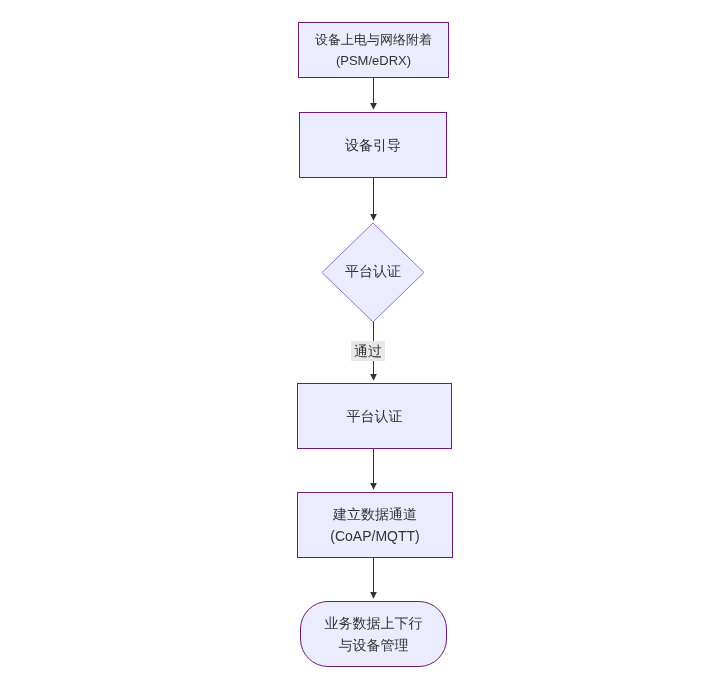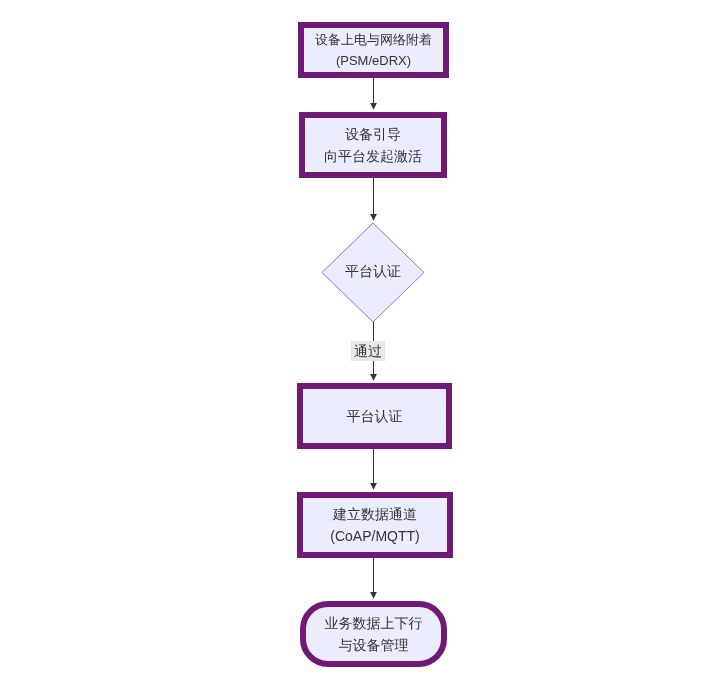--- a/index.html
+++ b/index.html
@@ -19,21 +19,21 @@
   .edges-layer {
     position: absolute;
     left: 0; top: 0;
     width: 726px; height: 700px;
     z-index: 1;
   }
   .node {
     position: absolute;
     box-sizing: border-box;
     background: #ECECFF;
-    border: 6px solid #701a75;
+    border: 1px solid #701a75;
     display: flex;
     flex-direction: column;
     align-items: center;
     justify-content: center;
     font-size: 14px;
     line-height: 22px;
     z-index: 2;
   }
   .node-power   { left: 298px; top: 22px;  width: 151px; height: 56px; font-size: 13px; line-height: 21px; }
   .node-boot    { left: 299px; top: 112px; width: 148px; height: 66px; }
@@ -82,21 +82,20 @@
     <polygon points="373,223 424,272.5 373,322 322,272.5" fill="none" stroke-width="1" stroke="#9370DB"></polygon>
   </svg>
 
   <div class="node node-power">
     <span>设备上电与网络附着</span>
     <span>(PSM/eDRX)</span>
   </div>
 
   <div class="node node-boot">
     <span>设备引导</span>
-    <span>向平台发起激活</span>
   </div>
 
   <div class="diamond-label">
     <span>平台认证</span>
   </div>
 
   <div class="edge-label">通过</div>
 
   <div class="node node-reg">
     <span>平台认证</span>

